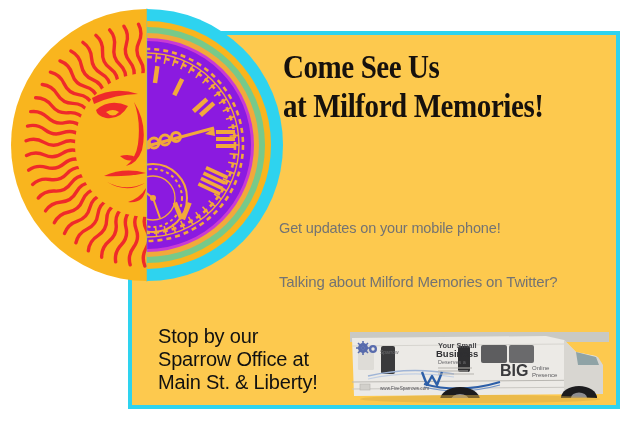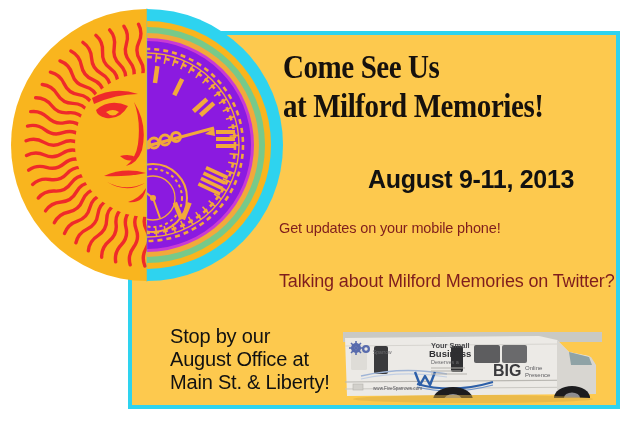--- a/index.html
+++ b/index.html
@@ -38,21 +38,21 @@
     position: absolute;
     left: 8px;
     top: 6px;
     width: 278px;
     height: 278px;
     z-index: 3;
   }
   #emblem svg { display: block; }
 
   
-  .txt { position: absolute; z-index: 5; color: #7f1d1d; }
+  .txt { position: absolute; z-index: 5; color: #737373; }
 
   #headline {
     left: 283px;
     top: 48px;
     width: 330px;
     font-family: "Liberation Serif", serif;
     font-weight: bold;
     font-size: 33px;
     line-height: 39px;
     letter-spacing: -0.5px;
@@ -75,41 +75,41 @@
   #mobile-block {
     left: 279px;
     top: 219px;
     font-size: 14.5px;
     line-height: 19px;
     letter-spacing: -0.15px;
   }
   #twitter-block {
     left: 279px;
     top: 272px;
-    font-size: 18px;
+    font-size: 15px;
     line-height: 19px;
     letter-spacing: -0.15px;
   }
   .strong { font-weight: bold; }
 
   #stopby {
     left: 158px;
     top: 325px;
     font-size: 20px;
     line-height: 23px;
     font-weight: normal;
     letter-spacing: -0.2px;
     color: #111111;
   }
-  #stopby span { display: block; margin-left: 12px; }
+  #stopby span { display: block; }
 
   
   #rv-photo {
     position: absolute;
-    left: 343px;
+    left: 350px;
     top: 332px;
     width: 259px;
     height: 73px;
     z-index: 4;
     overflow: hidden;
   }
   #rv-photo svg { display: block; }
 </style>
 </head>
 <body>
@@ -289,33 +289,32 @@
         <rect x="138" y="0" width="1.6" height="278" fill="#2ed3ef" opacity="0.25"></rect>
       </g>
     </svg>
   </div>
 
   <div class="txt" id="headline">
     <span class="l1">Come See Us</span>
     <span class="l2">at Milford Memories!</span>
   </div>
 
-  <div class="txt" id="dateline">August 9-11, 2013</div>
 
   <div class="txt" id="mobile-block">
     <div>Get updates on your mobile phone!</div>
   </div>
 
   <div class="txt" id="twitter-block">
     <div>Talking about Milford Memories on Twitter?</div>
   </div>
 
   <div class="txt" id="stopby">
     <span>Stop by our</span>
-    <span>August Office at</span>
+    <span>Sparrow Office at</span>
     <span>Main St. &amp; Liberty!</span>
   </div>
 
   <div id="rv-photo">
     <svg width="259" height="73" viewBox="0 0 259 73" xmlns="http://www.w3.org/2000/svg">
 
       <rect x="0" y="0" width="259" height="73" fill="#fdc94e"></rect>
 
       <rect x="0" y="0" width="259" height="10" fill="#c9c9c4"></rect>
 

